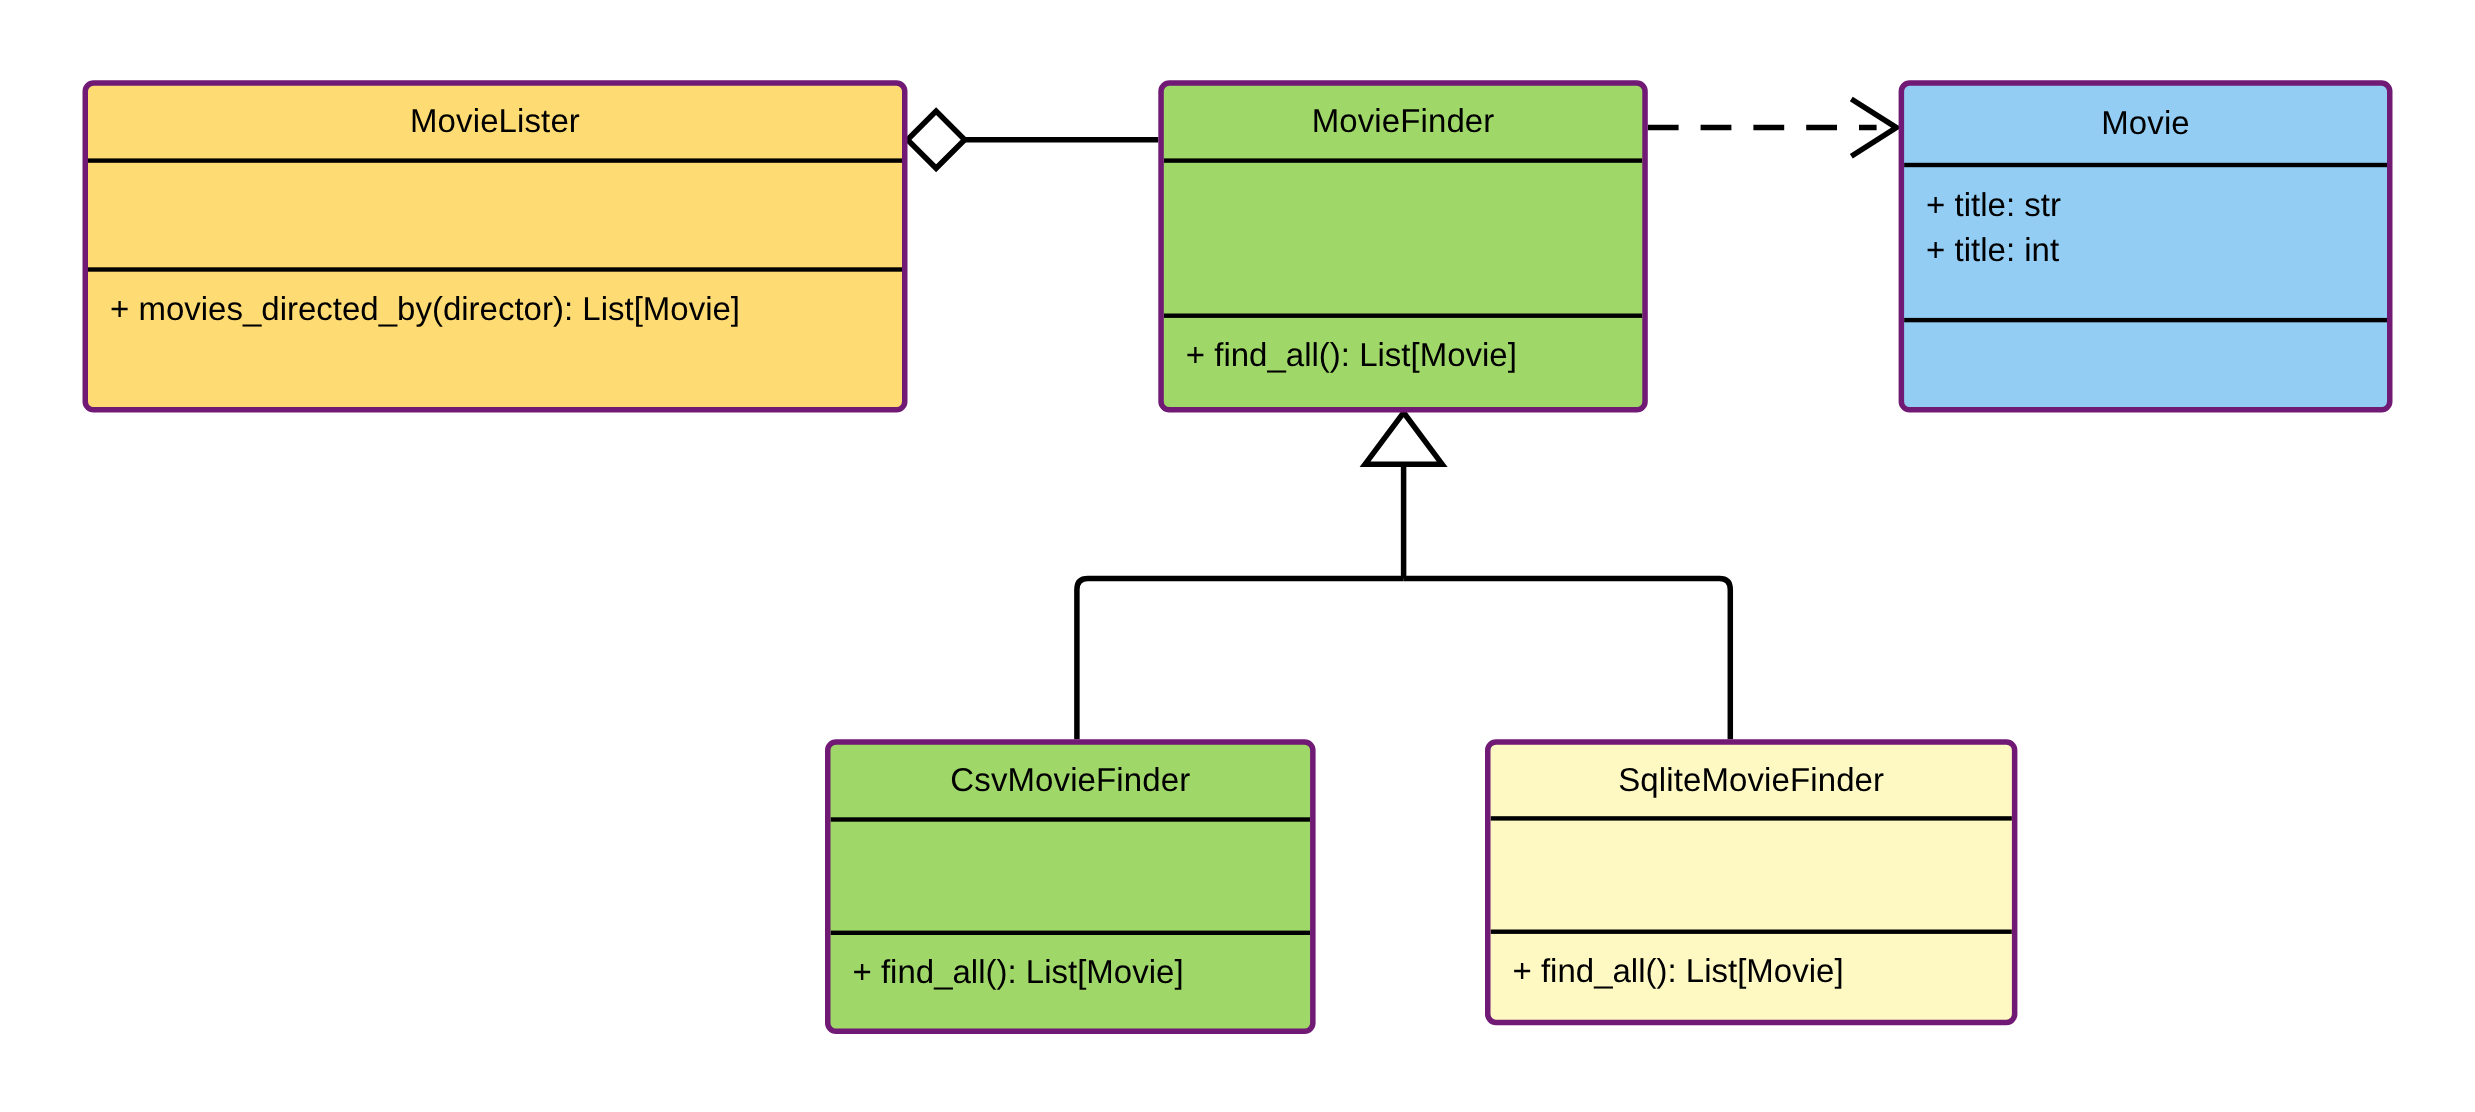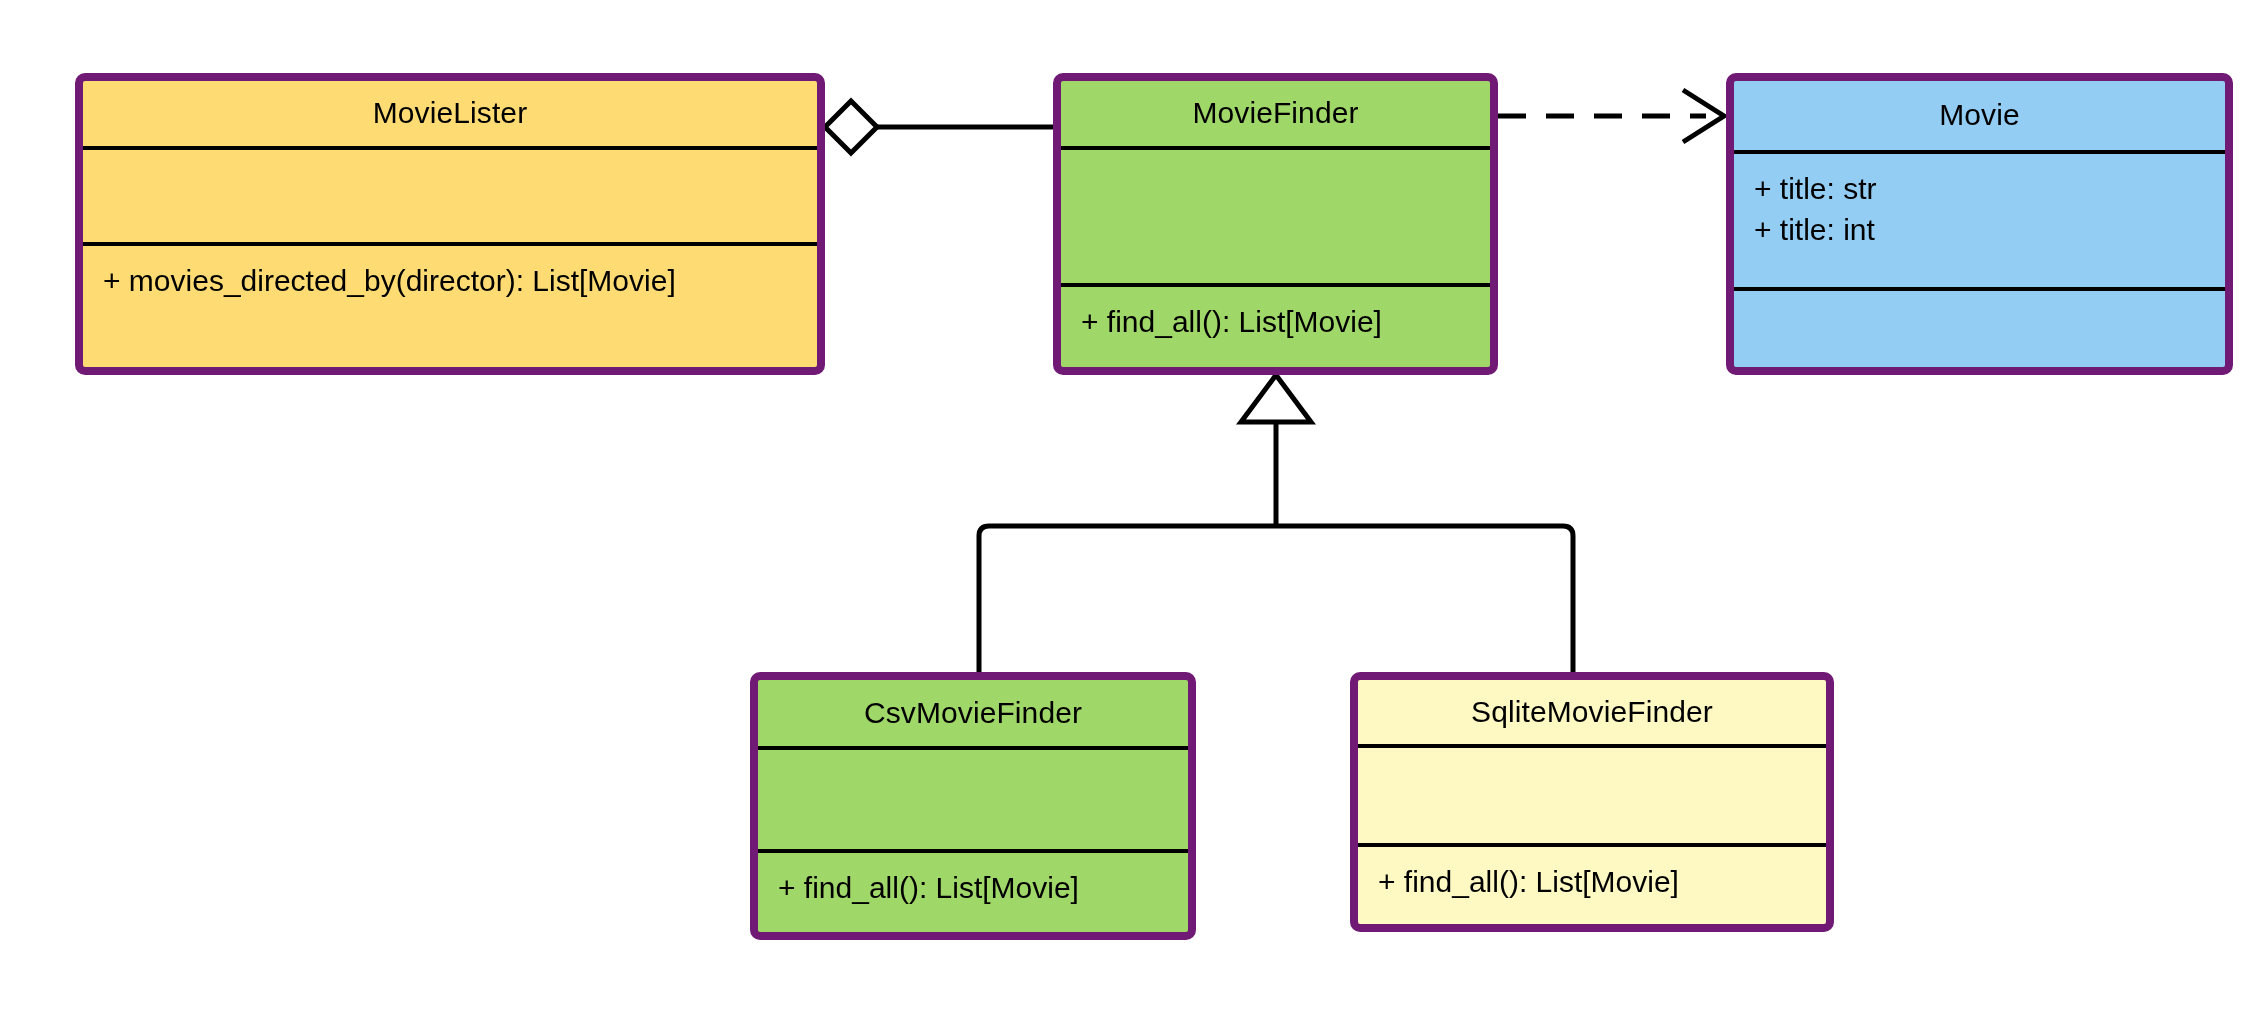--- a/index.html
+++ b/index.html
@@ -22,21 +22,21 @@
     position: absolute;
     left: 0;
     top: 0;
     width: 2250px;
     height: 1011px;
     pointer-events: none;
   }
   .uml-class {
     position: absolute;
     box-sizing: border-box;
-    border: 8px solid #701a75;
+    border: 5px solid #701a75;
     border-radius: 10px;
     overflow: hidden;
     display: flex;
     flex-direction: column;
     z-index: 2;
   }
   .uml-compartment {
     box-sizing: border-box;
     overflow: hidden;
   }
@@ -109,21 +109,21 @@
   </div>
 
   <div class="uml-class" style="left:1053px; top:73px; width:445px; height:302px; background:#9FD769;">
     <div class="uml-compartment uml-title divided" style="height:72px;">MovieFinder</div>
     <div class="uml-compartment uml-members uml-empty divided" style="height:143px;"></div>
     <div class="uml-compartment uml-members" style="height:83px;">
       <div class="uml-member-line">+ find_all(): List[Movie]</div>
     </div>
   </div>
 
-  <div class="uml-class" style="left:1726px; top:73px; width:507px; height:302px; background:#93CDF3;">
+  <div class="uml-class" style="left:1726px; top:73px; width:449px; height:302px; background:#93CDF3;">
     <div class="uml-compartment uml-title divided" style="height:75px;">Movie</div>
     <div class="uml-compartment uml-members divided" style="height:142px;">
       <div class="uml-member-line">+ title: str</div>
       <div class="uml-member-line">+ title: int</div>
     </div>
     <div class="uml-compartment uml-members uml-empty" style="height:78px;"></div>
   </div>
 
   <div class="uml-class" style="left:750px; top:672px; width:446px; height:268px; background:#9FD769;">
     <div class="uml-compartment uml-title divided" style="height:70px;">CsvMovieFinder</div>

